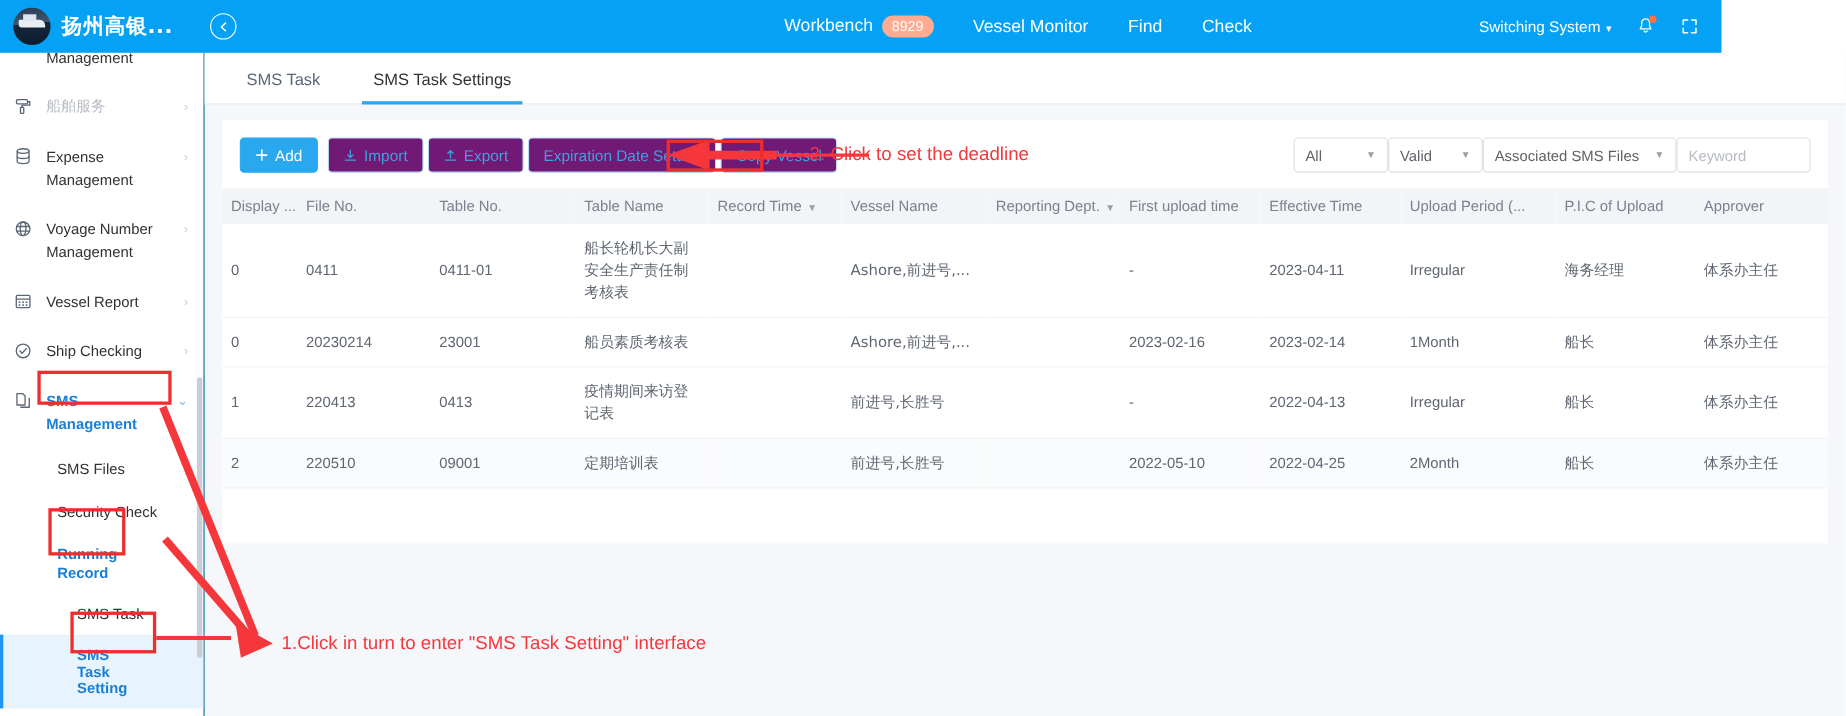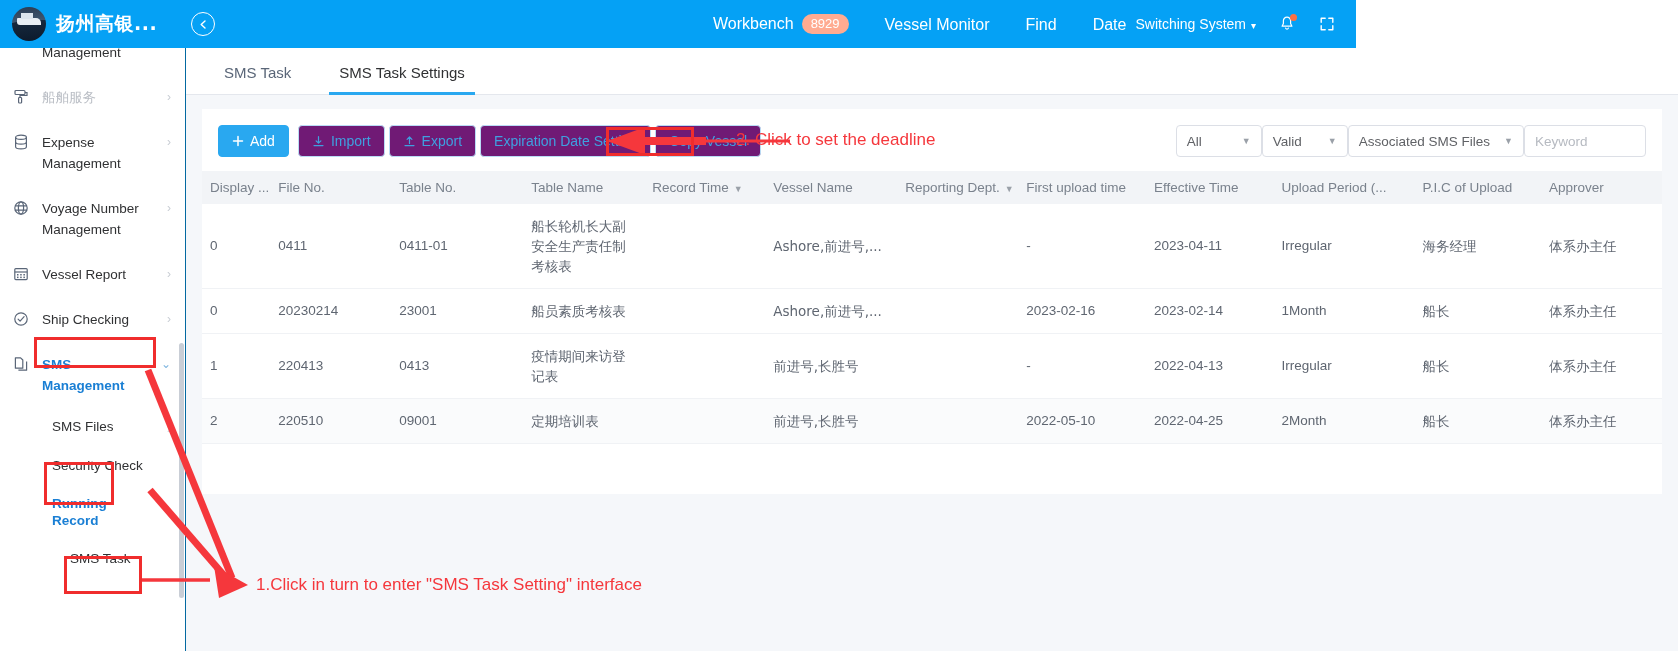--- a/index.html
+++ b/index.html
@@ -7,21 +7,21 @@
     width: 1678px; height: 651px;
     overflow: hidden;
     background: #fff;
     font-family: "Liberation Sans", sans-serif;
   }
   .app { position: relative; width: 1678px; height: 651px; }
 
   
   .header {
     position: absolute; top: 0; left: 0;
-    width: 1356px; height: 48px;
+    width: 1565px; height: 48px;
     background: #05a1f5;
     display: flex; align-items: center;
     z-index: 20;
   }
   .brand { display: flex; align-items: center; width: 185px; padding-left: 12px; box-sizing: border-box; }
   .brand-logo {
     width: 34px; height: 34px; border-radius: 50%;
     background: linear-gradient(175deg,#2a3b52 0%,#3e5670 42%,#16283d 43%,#0c1a2c 100%);
     position: relative; overflow: hidden; flex: none;
   }
@@ -166,21 +166,21 @@
         </svg>
     </div>
 
     <div class="nav">
       <div class="nav-item">
         <span>Workbench</span>
         <span class="nav-badge">8929</span>
       </div>
       <div class="nav-item">Vessel Monitor</div>
       <div class="nav-item">Find</div>
-      <div class="nav-item">Date</div>
+      <div class="nav-item">Check</div>
     </div>
 
     <div class="header-right">
       <div class="switch-sys">
         <span>Switching System</span><span class="caret">▾</span>
       </div>
       <div class="bell">
         <svg width="18" height="18" viewBox="0 0 18 18">
             <path d="M9 2.2c-2.1 0-3.6 1.6-3.6 3.6v2.8L4.1 11.2h9.8L12.6 8.6V5.8C12.6 3.8 11.1 2.2 9 2.2z" fill="none" stroke="#fff" stroke-width="1.2" stroke-linejoin="round"></path>
             <path d="M7.6 13.1a1.5 1.5 0 0 0 2.8 0" fill="none" stroke="#fff" stroke-width="1.2" stroke-linecap="round"></path>
@@ -291,20 +291,23 @@
 
       <div class="s-sub">
         <span class="blue-bold" style="max-width:62px; line-height:17px;">Running Record</span>
         <span class="s-arrow" style="color:#7fb6e0">⌄</span>
       </div>
 
       <div class="s-sub" style="padding-left:70px">
         <span>SMS Task</span>
       </div>
 
+      <div class="s-sub active" style="padding-left:70px">
+        <span class="blue-bold" style="max-width:58px; line-height:15px;">SMS Task Setting</span>
+      </div>
 
     </div>
     <div class="side-scrollbar"></div>
   </div>
 
   <div class="main">
 
     <div class="tabbar">
       <div class="tab">SMS Task</div>
       <div class="tab active">SMS Task Settings</div>

